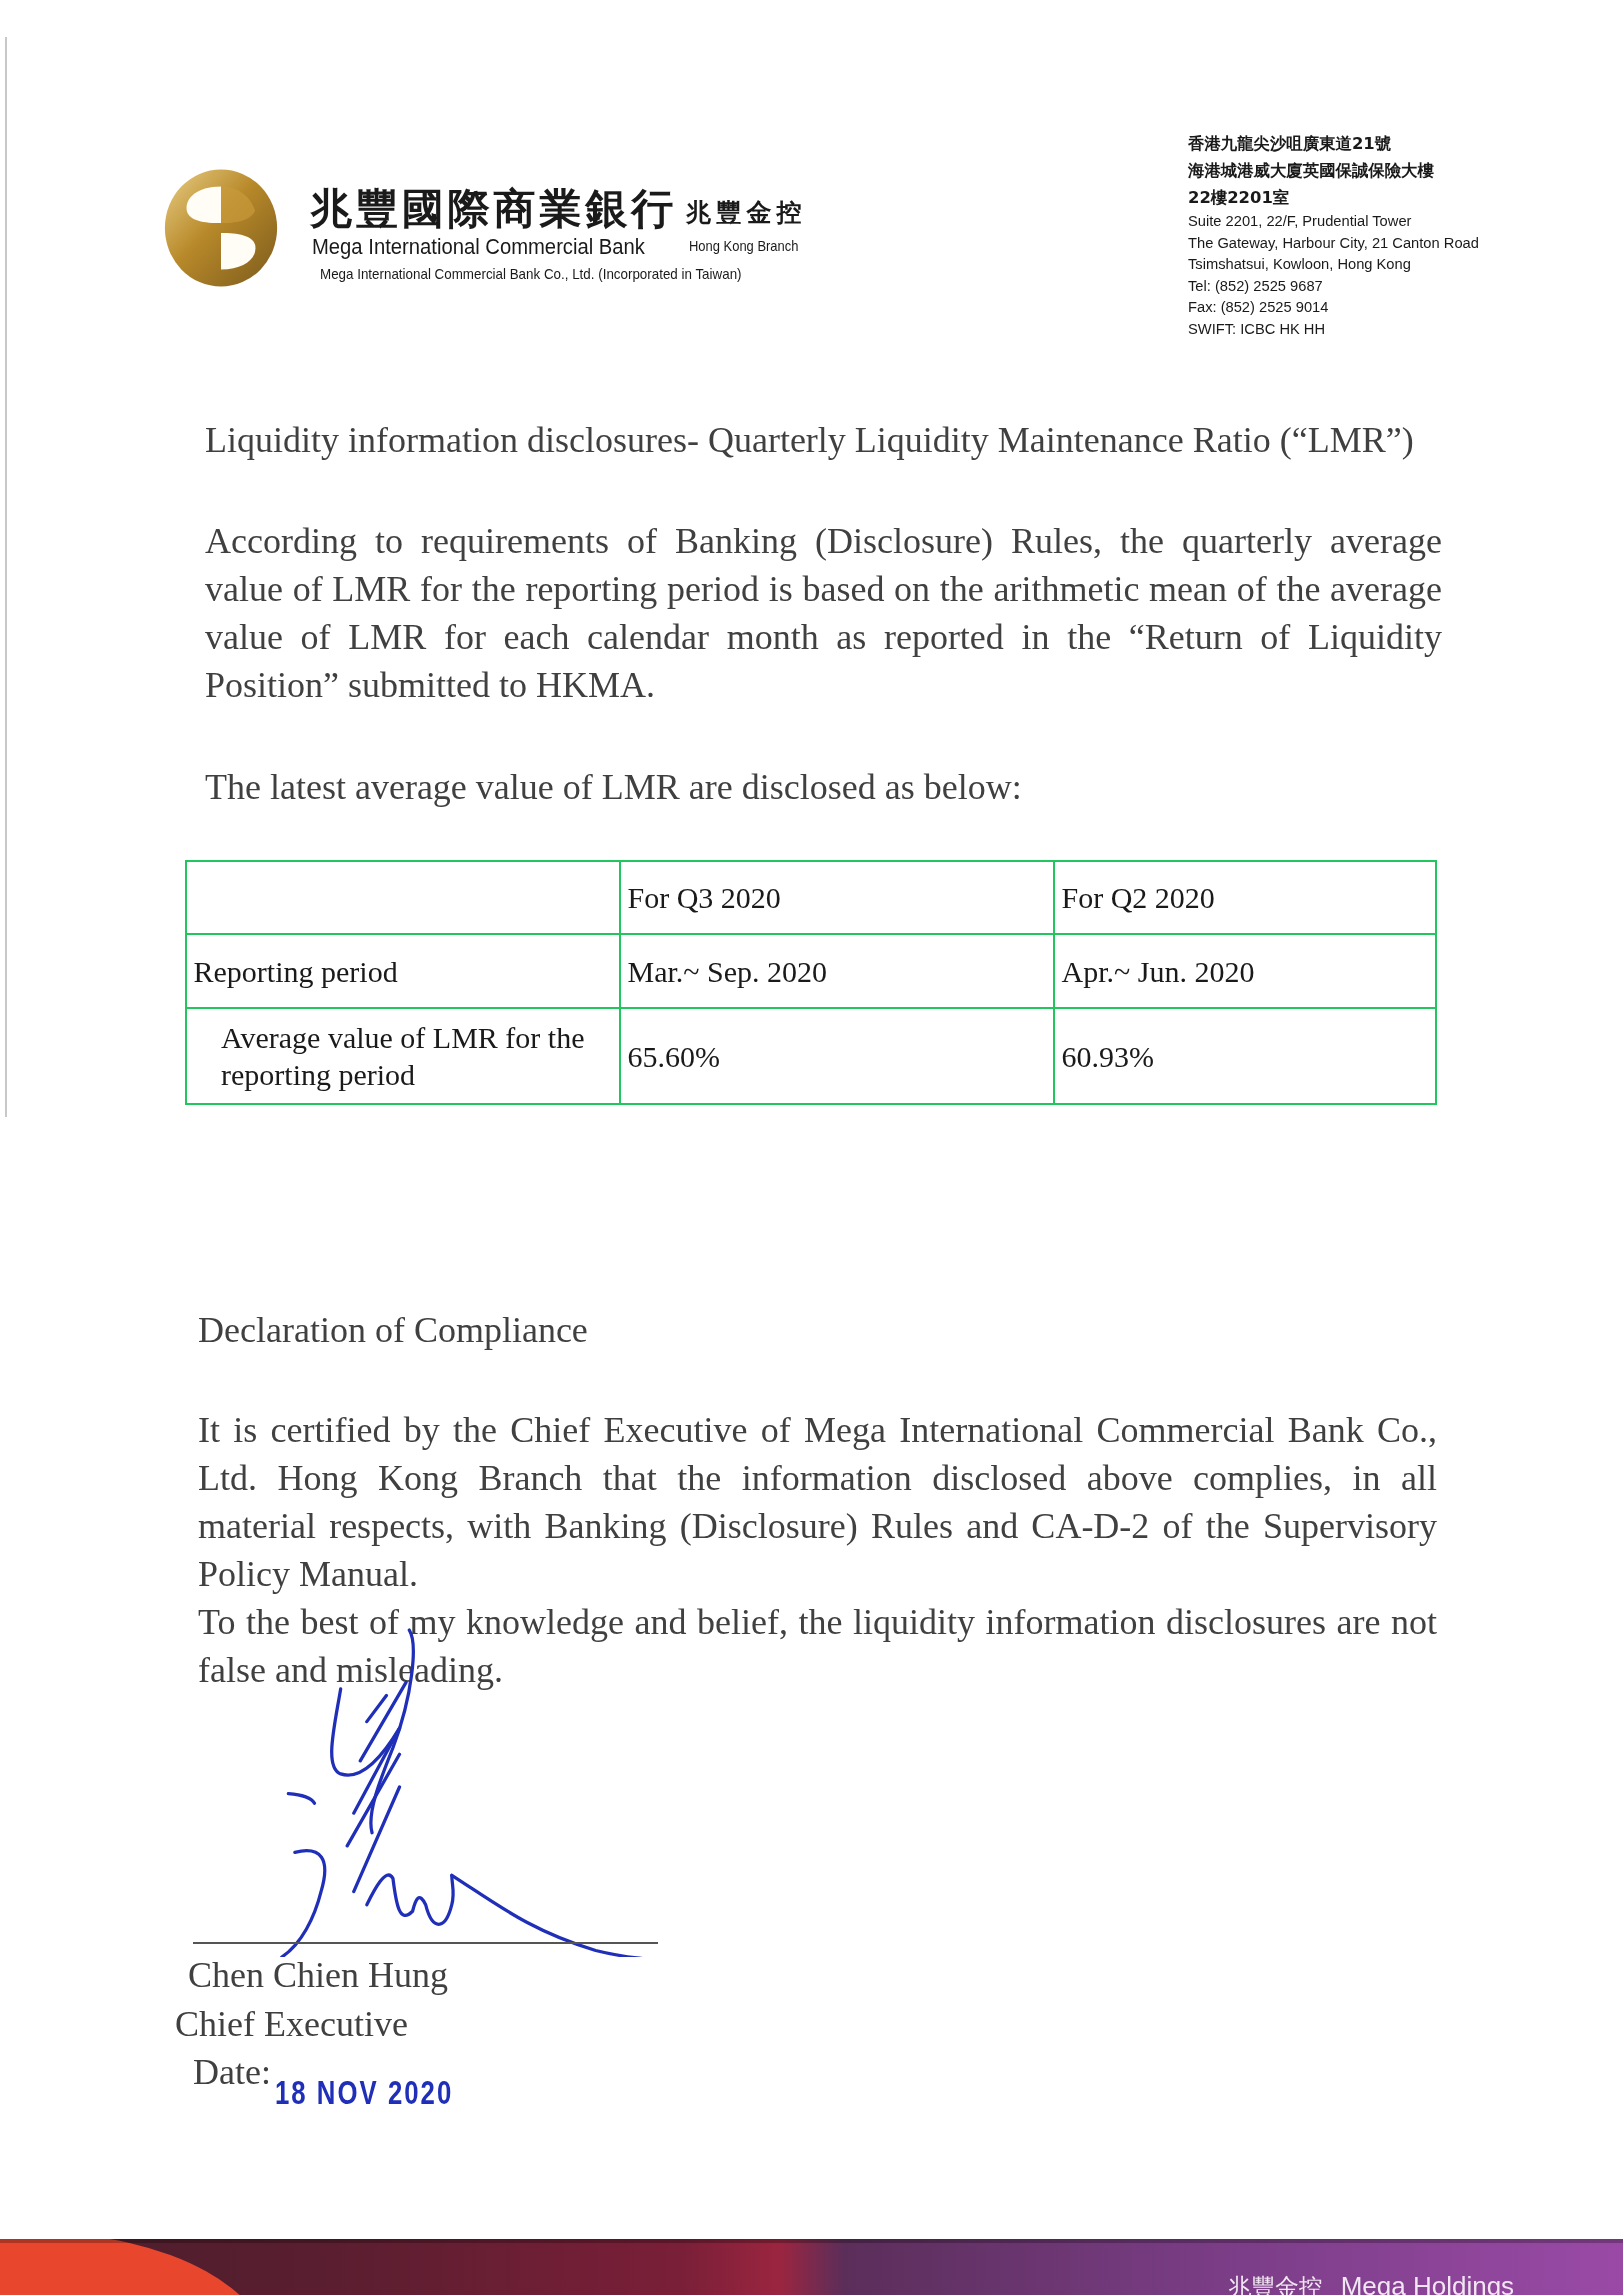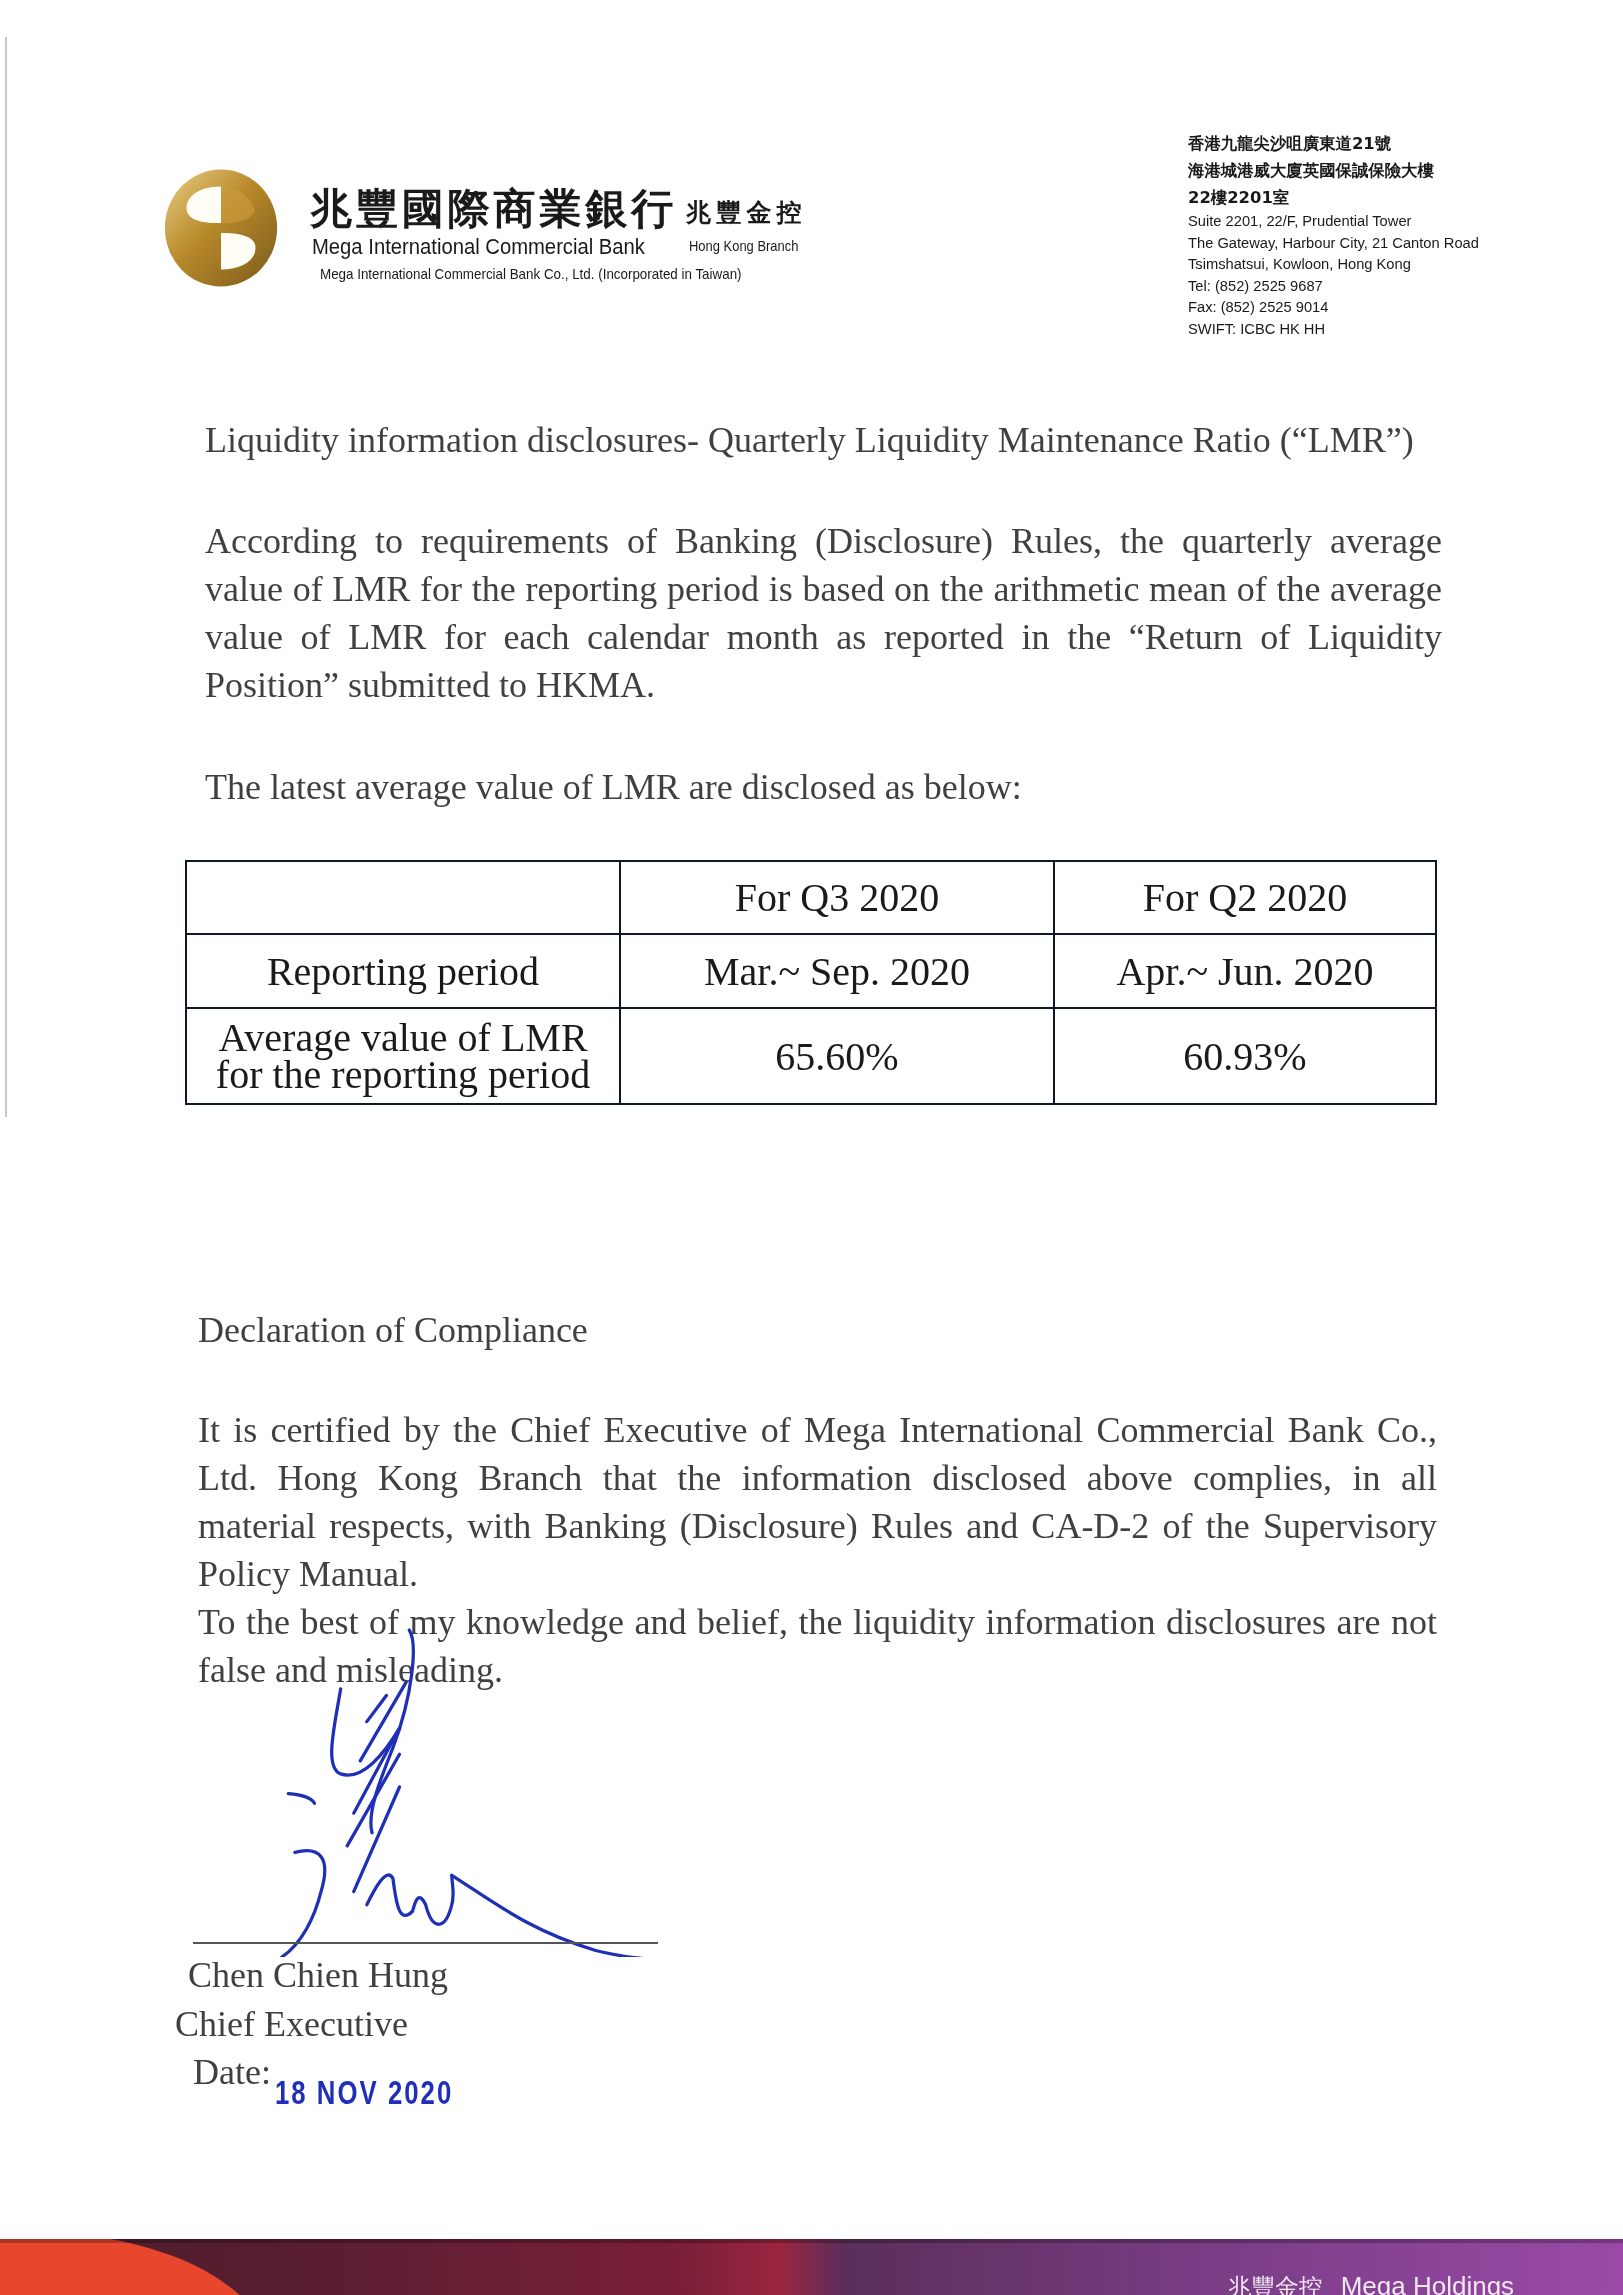--- a/index.html
+++ b/index.html
@@ -19,21 +19,21 @@
   .address .en { font-size:14.7px; line-height:21.6px; }
 
   
   .text { position:absolute; font-size:36px; line-height:48px; color:#404040; }
   .title { left:205px; top:416px; }
   .para1 { left:205px; top:517px; width:1237px; text-align:justify; text-align-last:left; }
   .para2 { left:205px; top:763px; }
 
   
   table.lmr { position:absolute; left:185px; top:860px; width:1252px; border-collapse:collapse; }
-  table.lmr td { border:2px solid #0f172a; text-align:center; vertical-align:middle; font-size:40px; line-height:37px; padding:0 6.5px; }
+  table.lmr td { border:2px solid #22c55e; text-align:left; vertical-align:middle; font-size:30px; line-height:37px; padding:0 6.5px; }
   table.lmr tr.r1 td { height:71px; }
   table.lmr tr.r2 td { height:72px; }
   table.lmr tr.r3 td { height:94px; }
   table.lmr td.c0 { width:419px; }
   table.lmr td.c1 { width:419px; }
 
   .decl-title { left:198px; top:1306px; }
   .decl-body { left:198px; top:1406px; width:1239px; text-align:justify; text-align-last:left; }
   .decl-body p { margin:0; }
 
@@ -99,21 +99,21 @@
     <td class="c0"></td>
     <td class="c1">For Q3 2020</td>
     <td>For Q2 2020</td>
   </tr>
   <tr class="r2">
     <td>Reporting period</td>
     <td>Mar.~ Sep. 2020</td>
     <td>Apr.~ Jun. 2020</td>
   </tr>
   <tr class="r3">
-    <td style="padding:0 12px;">Average value of LMR for the reporting period</td>
+    <td style="padding:0 34px;">Average value of LMR for the reporting period</td>
     <td>65.60%</td>
     <td>60.93%</td>
   </tr>
 </tbody>
   </table>
 
 <div class="text decl-title">Declaration of Compliance</div>
 <div class="text decl-body">
   <p>It is certified by the Chief Executive of Mega International Commercial Bank Co., Ltd. Hong Kong Branch that the information disclosed above complies, in all material respects, with Banking (Disclosure) Rules and CA-D-2 of the Supervisory Policy Manual.</p>
   <p>To the best of my knowledge and belief, the liquidity information disclosures are not false and misleading.</p>

